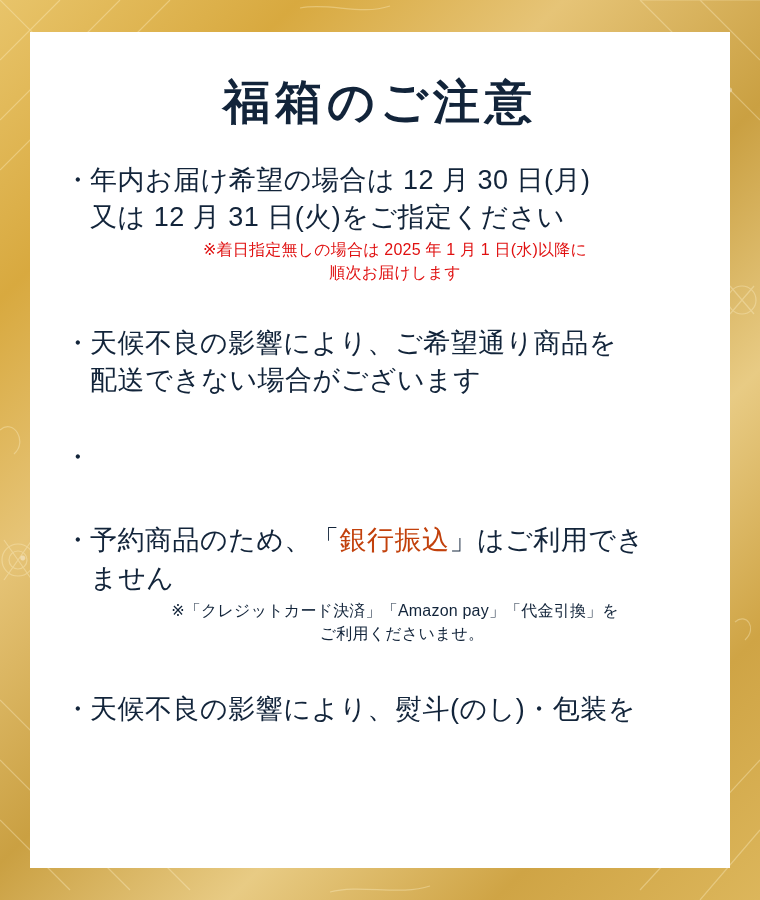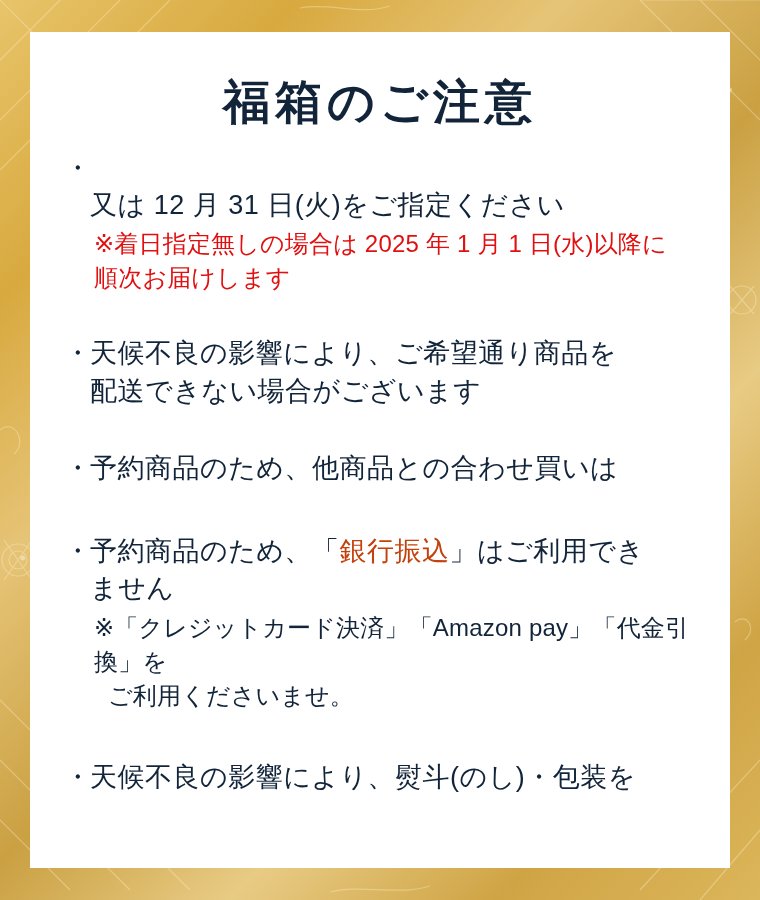--- a/index.html
+++ b/index.html
@@ -47,21 +47,21 @@
     padding: 44px 34px 20px 34px;
     z-index: 3;
   }
 
   .title {
     text-align: center;
     color: #12243a;
     font-size: 47px;
     font-weight: bold;
     letter-spacing: 5px;
-    margin: 0 0 22px 0;
+    margin: 0 0 34px 0;
     line-height: 1.1;
   }
 
   .notes {
     margin: 0;
     padding: 0;
     list-style: none;
   }
   .note {
     margin-bottom: 26px;
@@ -82,25 +82,26 @@
     text-align: left;
     font-size: 27px;
     line-height: 1.38;
     color: #12243a;
   }
   .note-text {
     flex: 1 1 auto;
   }
 
   .sub {
-    font-size: 24px;
+    font-size: 16px;
     line-height: 1.42;
     letter-spacing: 0.2px;
     margin: 3px 0 0 30px;
     color: #12243a;
+    text-align: center;
   }
   .sub.red { color: #e01010; }
   .sub .indent { display: inline-block; }
 
   .hl-red {
     color: #c2410c;
   }
 
   .note-gap-lg { margin-bottom: 40px; }
   .note-gap-xl { margin-bottom: 46px; }
@@ -133,21 +134,21 @@
   <div class="card">
 
     <h1 class="title">福箱のご注意</h1>
 
     <ul class="notes">
 
       <li class="note note-gap-lg">
         <div class="note-main">
           <span class="bullet">・</span>
           <span class="note-text">
-            <br>
+            <span>年内お届け希望の場合は 12 月 30 日(月)</span><br>
             <span>又は 12 月 31 日(火)をご指定ください</span>
           </span>
         </div>
         <div class="sub red">
           <span>※着日指定無しの場合は 2025 年 1 月 1 日(水)以降に</span><br>
           <span class="indent">順次お届けします</span>
         </div>
       </li>
 
       <li class="note note-gap-lg">
@@ -157,21 +158,21 @@
             <span>天候不良の影響により、ご希望通り商品を</span><br>
             <span>配送できない場合がございます</span>
           </span>
         </div>
       </li>
 
       <li class="note note-gap-xl">
         <div class="note-main">
           <span class="bullet">・</span>
           <span class="note-text">
-            <span>予約商品のため、他商品との合わせ買いは</span><br>
+            <br>
           </span>
         </div>
       </li>
 
       <li class="note note-gap-xl">
         <div class="note-main">
           <span class="bullet">・</span>
           <span class="note-text">
             <span>予約商品のため、「</span><span class="hl-red">銀行振込</span><span>」はご利用でき</span><br>
             <span>ません</span>

